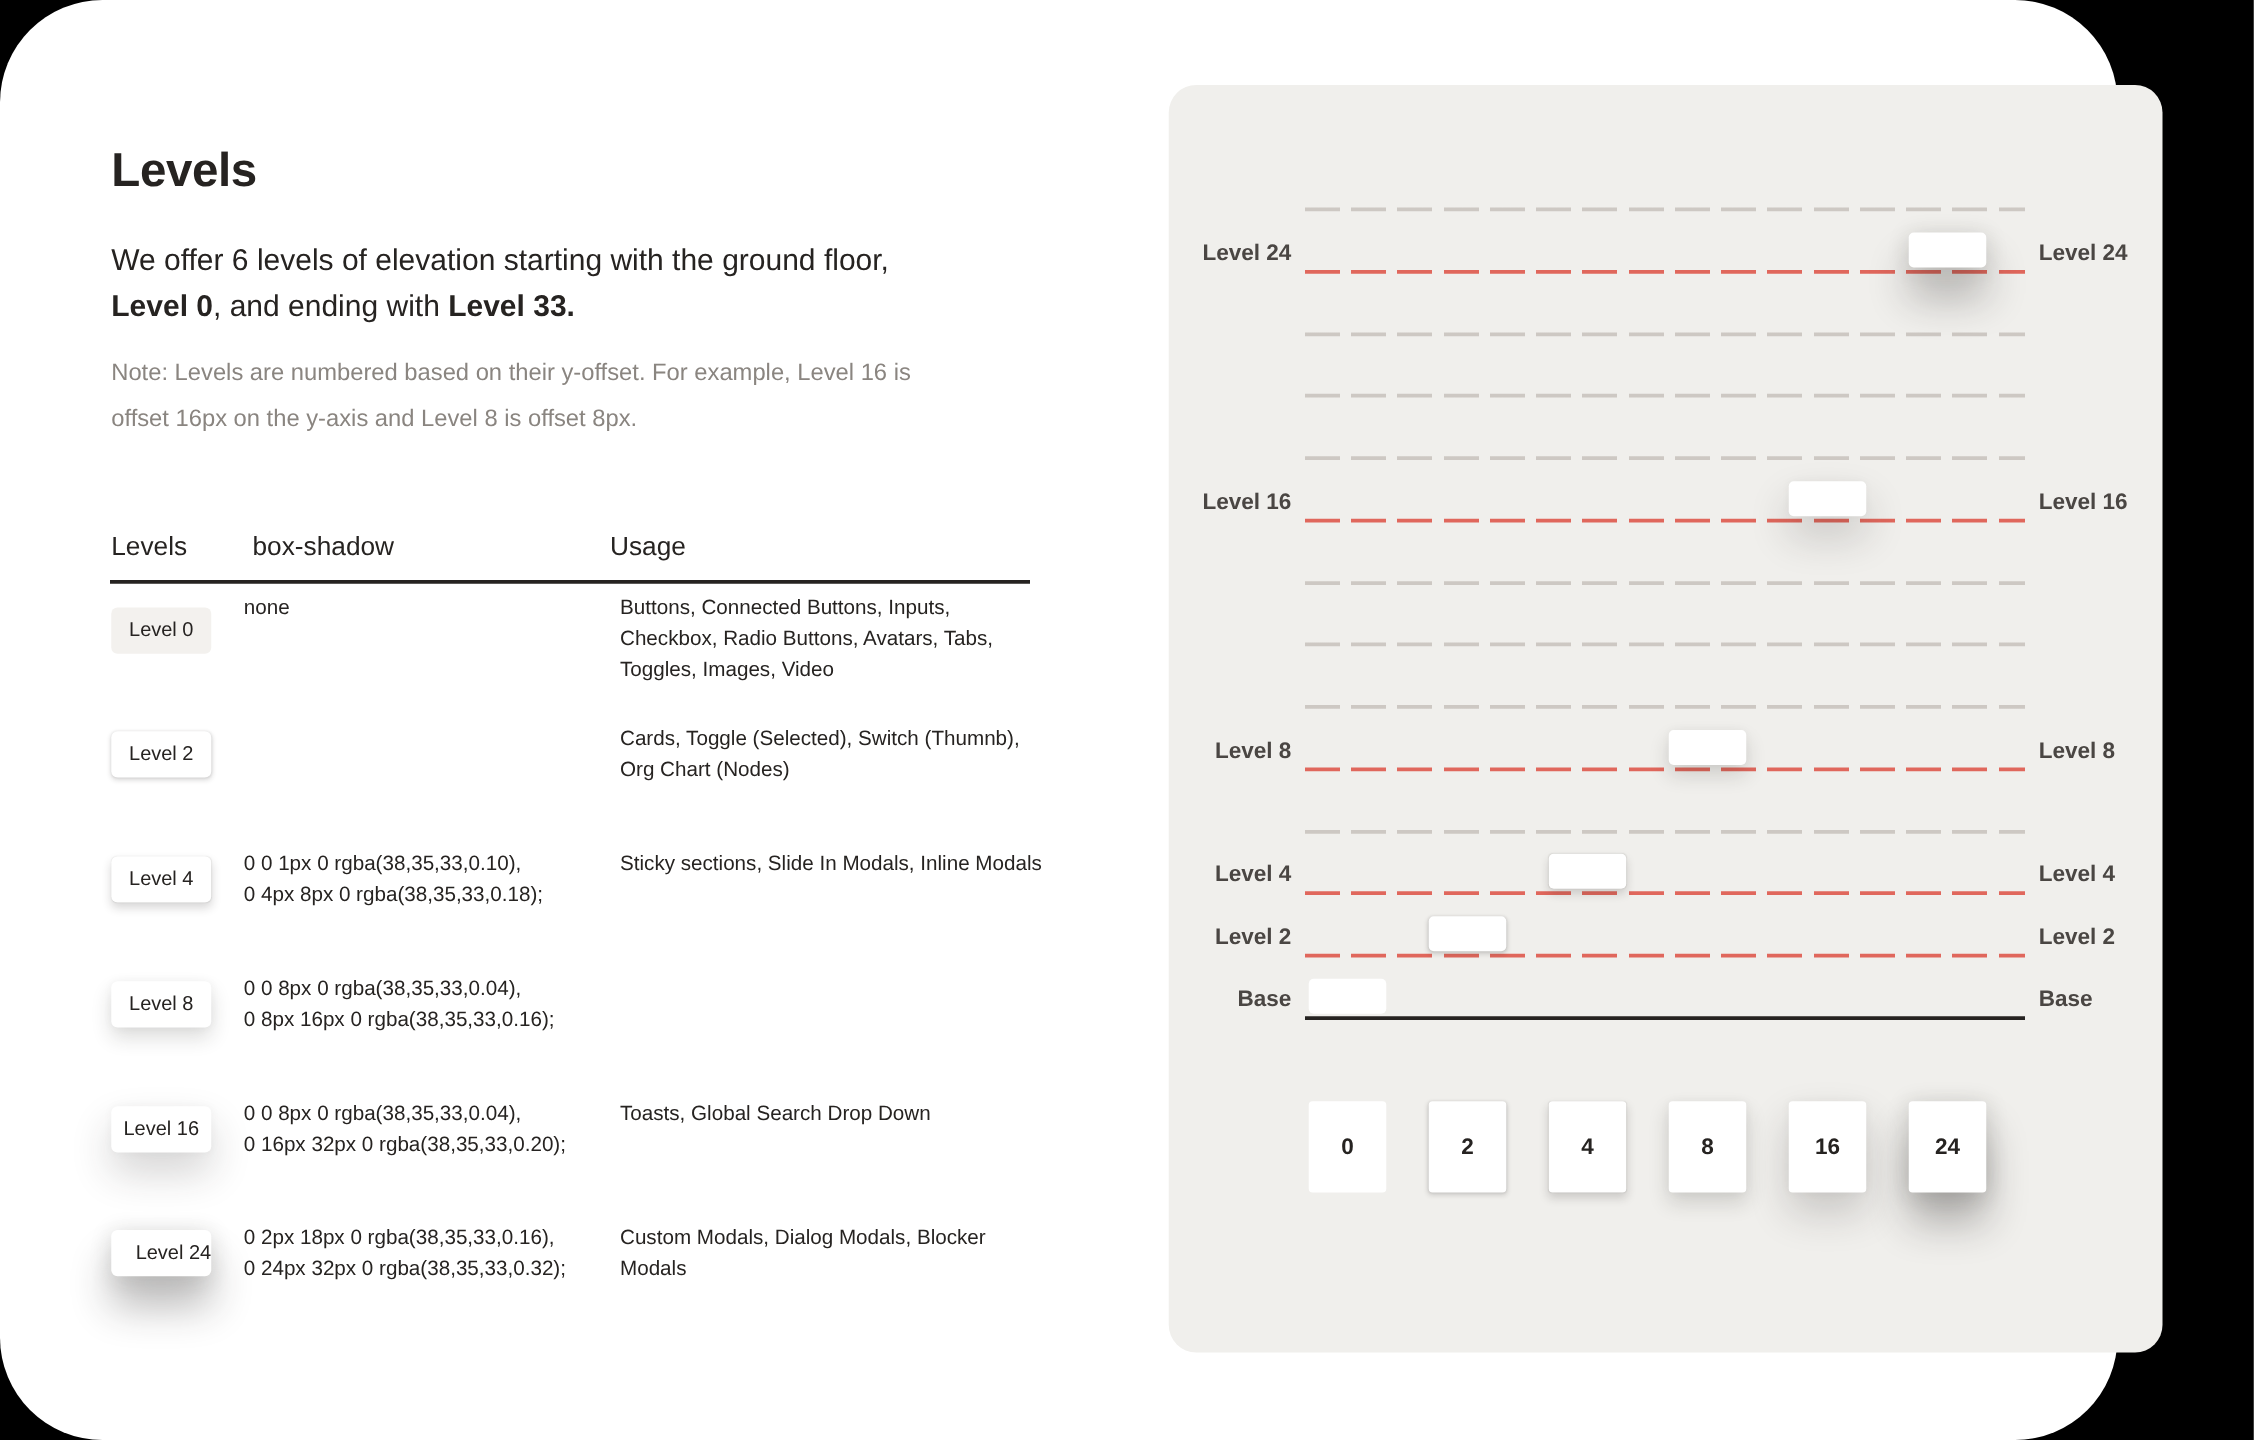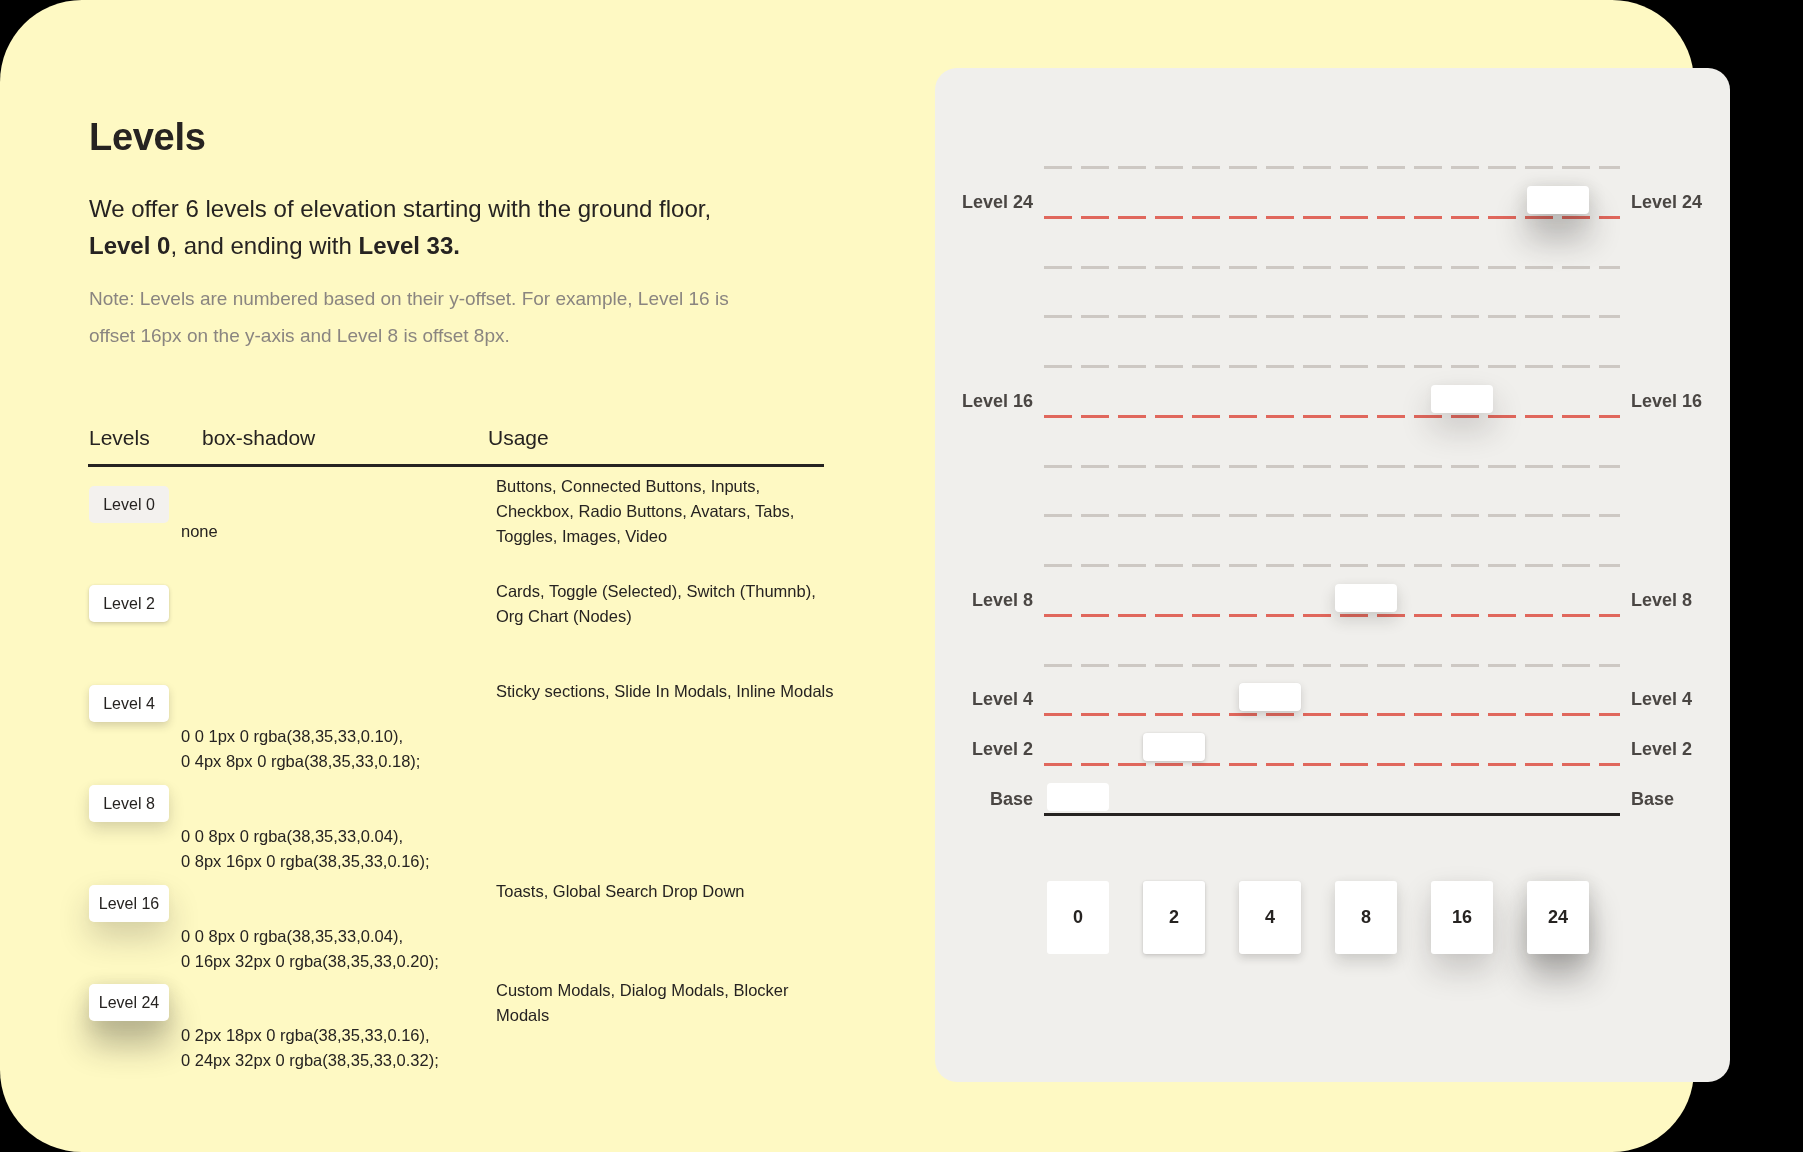--- a/index.html
+++ b/index.html
@@ -2,21 +2,21 @@
 <html><head>
 <meta charset="utf-8">
 <style>
   html, body { margin: 0; padding: 0; }
   body {
     width: 1803px; height: 1152px; background: #000; position: relative; overflow: hidden;
     font-family: "Liberation Sans", "DejaVu Sans", sans-serif; color: #262321;
   }
   .frame {
     position: absolute; left: 0; top: 0; width: 1694px; height: 1152px;
-    background: #fef9c3; border-radius: 82px;
+    background: #ffffff; border-radius: 82px;
   }
   .title {
     position: absolute; left: 89px; top: 116px; font-size: 38px; font-weight: 700;
     letter-spacing: -0.3px; color: #262321; margin: 0;
   }
   .intro {
     position: absolute; left: 89px; top: 190px; width: 640px;
     font-size: 24px; line-height: 37px; color: #262321;
   }
   .intro b { font-weight: 700; }
@@ -27,21 +27,21 @@
   .table { position: absolute; left: 88px; top: 420px; width: 736px; }
   .thead { position: relative; height: 44px; border-bottom: 3px solid #262321; }
   .th { position: absolute; top: 6px; font-size: 21px; color: #262321; }
   .th.c1 { left: 1px; } .th.c2 { left: 114px; } .th.c3 { left: 400px; }
   .row { position: absolute; left: 0; width: 760px; height: 100px; }
   .badge {
     position: absolute; left: 1px; width: 80px; height: 37px; border-radius: 5px;
     background: #fff; font-size: 16px; line-height: 37px; text-align: center; color: #262321;
   }
   .cell { position: absolute; font-size: 16.5px; line-height: 25px; color: #262321; }
-  .cell.c2 { left: 93px; width: 290px; margin-top: 45px; }
+  .cell.c2 { left: 107px; width: 290px; }
   .cell.c3 { left: 408px; width: 340px; }
 
   .panel {
     position: absolute; left: 935px; top: 68px; width: 795px; height: 1014px;
     background: #f0efec; border-radius: 22px;
   }
   .gline { position: absolute; left: 109px; width: 576px; height: 3px; }
   .gline.grey { background: repeating-linear-gradient(90deg, #cdc8c3 0 28px, transparent 28px 37px); }
   .gline.red { background: repeating-linear-gradient(90deg, #e0675c 0 28px, transparent 28px 37px); }
   .gline.base { background: #262321; height: 3px; }
@@ -54,21 +54,21 @@
   .card {
     position: absolute; top: 813px; width: 62px; height: 73px; background: #fff;
     border-radius: 3px; font-size: 18px; font-weight: 700; color: #262321;
     display: flex; align-items: center; justify-content: center;
   }
   .e0 { box-shadow: none; }
   .e2 { box-shadow: 0 0 2px 0 rgba(38,35,33,0.08), 0 2px 4px 0 rgba(38,35,33,0.18); }
   .e4 { box-shadow: 0 0 1px 0 rgba(38,35,33,0.10), 0 4px 8px 0 rgba(38,35,33,0.18); }
   .e8 { box-shadow: 0 0 8px 0 rgba(38,35,33,0.04), 0 8px 16px 0 rgba(38,35,33,0.16); }
   .e16 { box-shadow: 0 0 8px 0 rgba(38,35,33,0.04), 0 16px 32px 0 rgba(38,35,33,0.20); }
-  .e24 { box-shadow: 0 2px 18px 0 rgba(38,35,33,0.16), 0 24px 32px 0 rgba(38,35,33,0.32); }
+  .e24 { box-shadow: 0 2px 18px 0 rgba(38,35,33,0.16), 0 24px 32px 0 rgba(38,35,33,0.32); text-align: right; }
   .badge.flat { background: #f3f1ee; }
 </style>
 </head>
 <body>
 
 <div class="frame">
 
   <h1 class="title">Levels</h1>
 
   <div class="intro">

